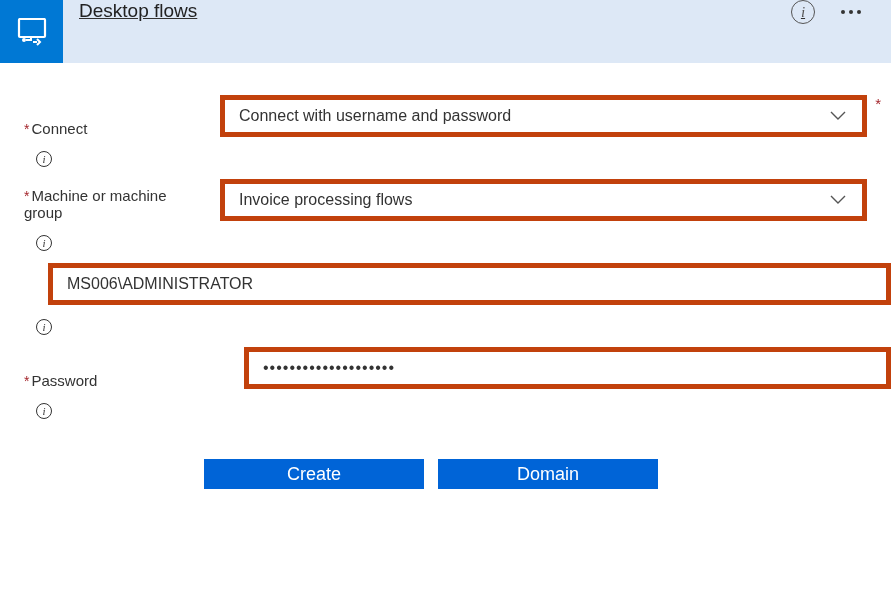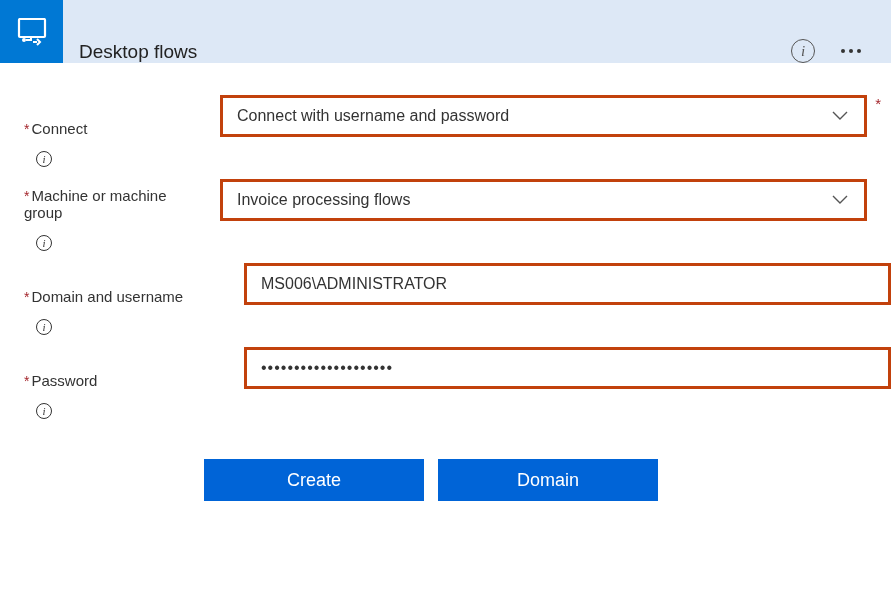--- a/index.html
+++ b/index.html
@@ -8,21 +8,22 @@
     font-family: "Segoe UI", -apple-system, sans-serif;
     font-size: 14px;
     color: #323130;
     background: #fff;
     width: 891px;
   }
   .header {
     background: #DDE8F6;
     height: 63px;
     display: flex;
-    align-items: flex-end;
+    align-items: flex-start;
+    text-decoration: underline;
   }
   .header-icon {
     width: 63px;
     height: 63px;
     background: #0078D4;
     display: flex;
     align-items: center;
     justify-content: center;
     flex-shrink: 0;
   }
@@ -93,21 +94,21 @@
     color: #A4262C;
     margin-right: 2px;
   }
   .field-col {
     flex: 1;
     position: relative;
   }
   .select, .text-input {
     width: 100%;
     height: 42px;
-    border: 3px solid #c2410c;
+    border: 5px solid #c2410c;
     background: #fff;
     padding: 0 14px;
     font-size: 16px;
     font-family: inherit;
     color: #333;
     display: flex;
     align-items: center;
     cursor: pointer;
     position: relative;
   }
@@ -154,21 +155,21 @@
   }
 
   .buttons {
     display: flex;
     gap: 14px;
     margin-top: 40px;
     margin-left: 180px;
   }
   .btn {
     width: 220px;
-    height: 42px;
+    height: 30px;
     background: #0064D7;
     color: #fff;
     border: none;
     font-size: 18px;
     font-family: inherit;
     cursor: pointer;
   }
 </style>
 </head>
 <body>
@@ -229,23 +230,20 @@
             </svg>
         </span>
       </div>
     </div>
   </div>
   <div class="info-row">
     <div class="info-circle-sm"></div>
   </div>
 
   <div class="row">
-    <div class="label-col">
-      <span class="req">*</span><span class="label-text">Domain and username</span>
-    </div>
     <div class="field-col">
       <input type="text" class="text-input" value="MS006\ADMINISTRATOR" style="">
     </div>
   </div>
   <div class="info-row">
     <div class="info-circle-sm"></div>
   </div>
 
   <div class="row">
     <div class="label-col">

